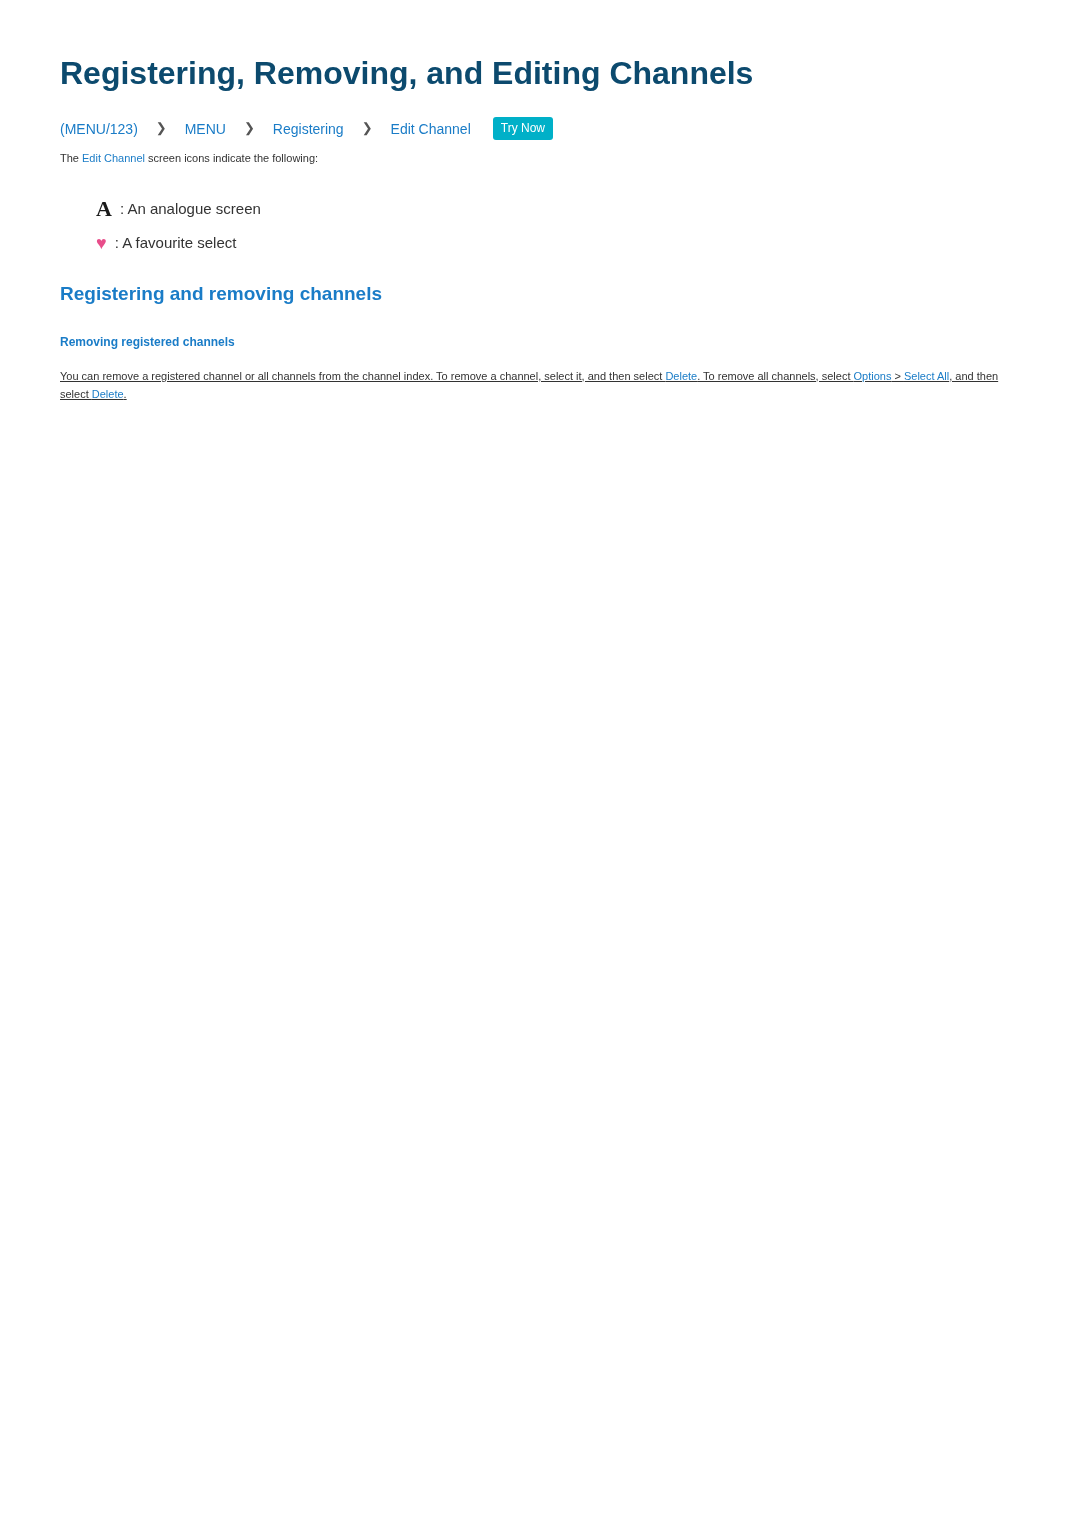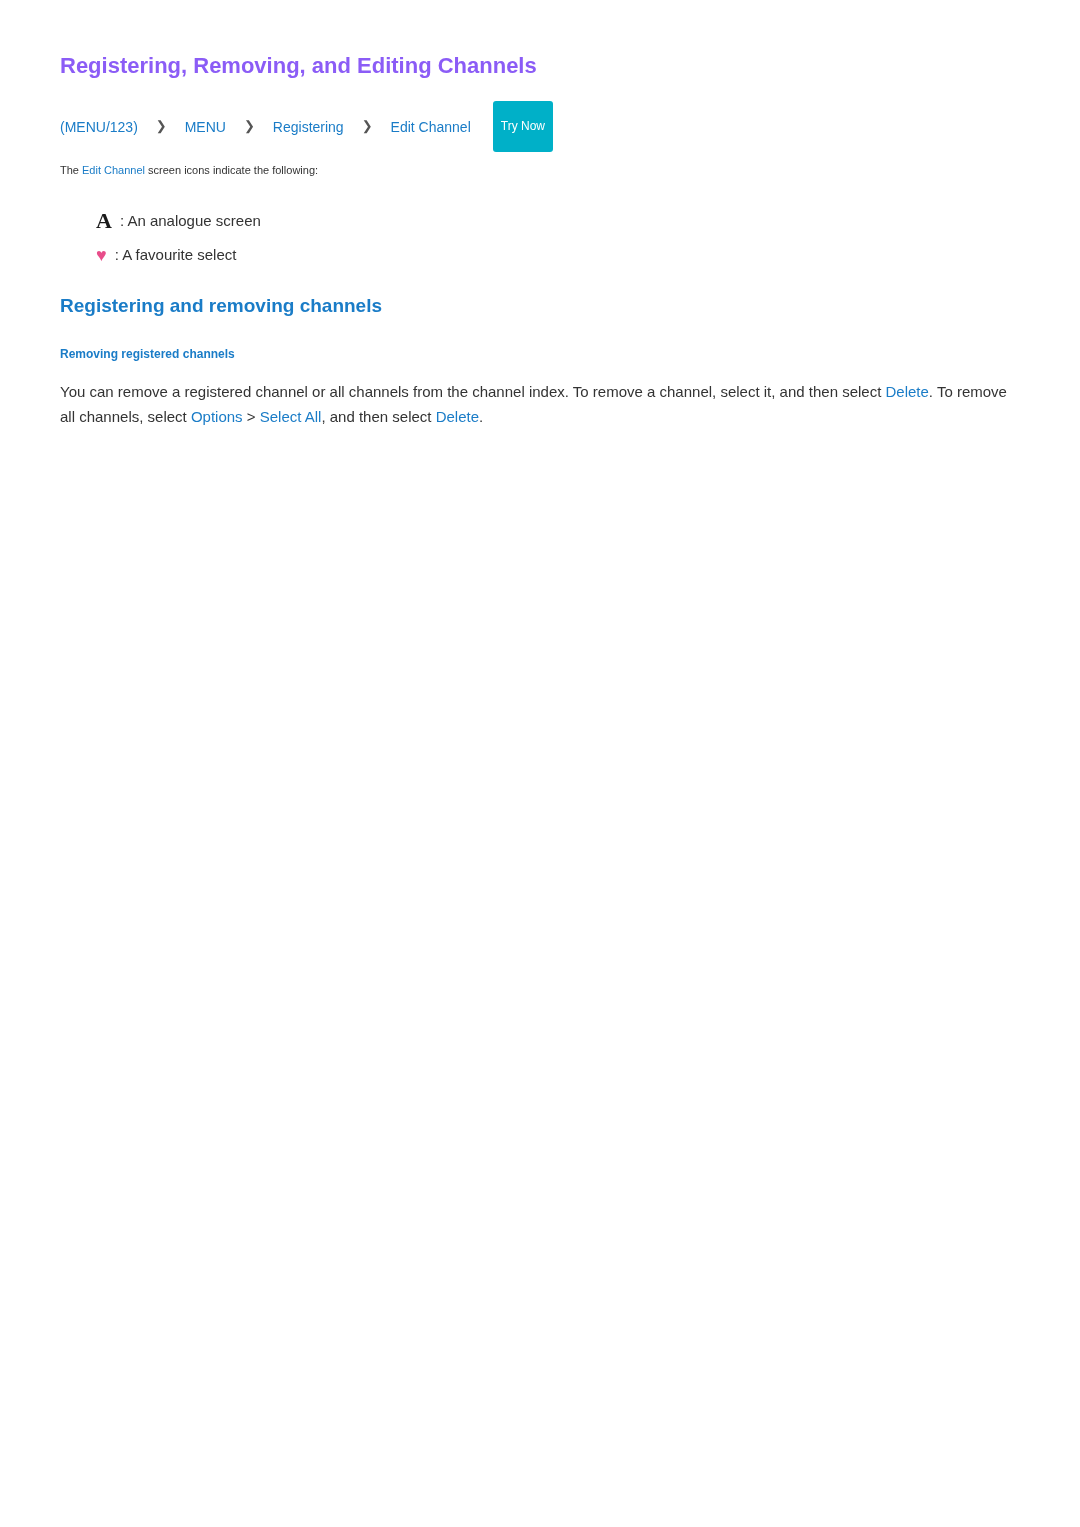--- a/index.html
+++ b/index.html
@@ -12,23 +12,23 @@
       font-family: 'Segoe UI', Arial, sans-serif;
       font-size: 15px;
       color: #333;
       background: #fff;
       padding: 48px 60px;
       max-width: 1080px;
       line-height: 1.6;
     }
 
     .page-title {
-      font-size: 22px;
+      font-size: 32px;
       font-weight: 600;
-      color: #8b5cf6;
+      color: #0c4a6e;
       margin-bottom: 18px;
     }
 
     .breadcrumb {
       font-size: 14px;
       color: #555;
       margin-bottom: 10px;
       display: flex;
       align-items: center;
       gap: 16px;
@@ -43,21 +43,21 @@
     .breadcrumb-separator {
       color: #555;
       font-size: 13px;
       margin: 0 2px;
     }
 
     .try-now-badge {
       background-color: #00b0c8;
       color: #fff;
       font-size: 12px;
-      padding: 16px 8px;
+      padding: 2px 8px;
       border-radius: 3px;
       margin-left: 6px;
       font-weight: 500;
     }
 
     .intro-text {
       font-size: 11px;
       margin-bottom: 29px;
     }
 
@@ -122,23 +122,24 @@
 
     .subsection-title {
       font-size: 12px;
       font-weight: 600;
       color: #1a7cc7;
       margin-bottom: 14px;
       margin-top: 8px;
     }
 
     .body-text {
-      font-size: 15px;
+      font-size: 11px;
       line-height: 1.7;
       color: #333;
+      text-decoration: underline;
     }
 
     ul.icon-list li {
       list-style-type: disc;
     }
   </style>
 </head>
 <body>
 
 <h1 class="page-title">Registering, Removing, and Editing Channels</h1>

